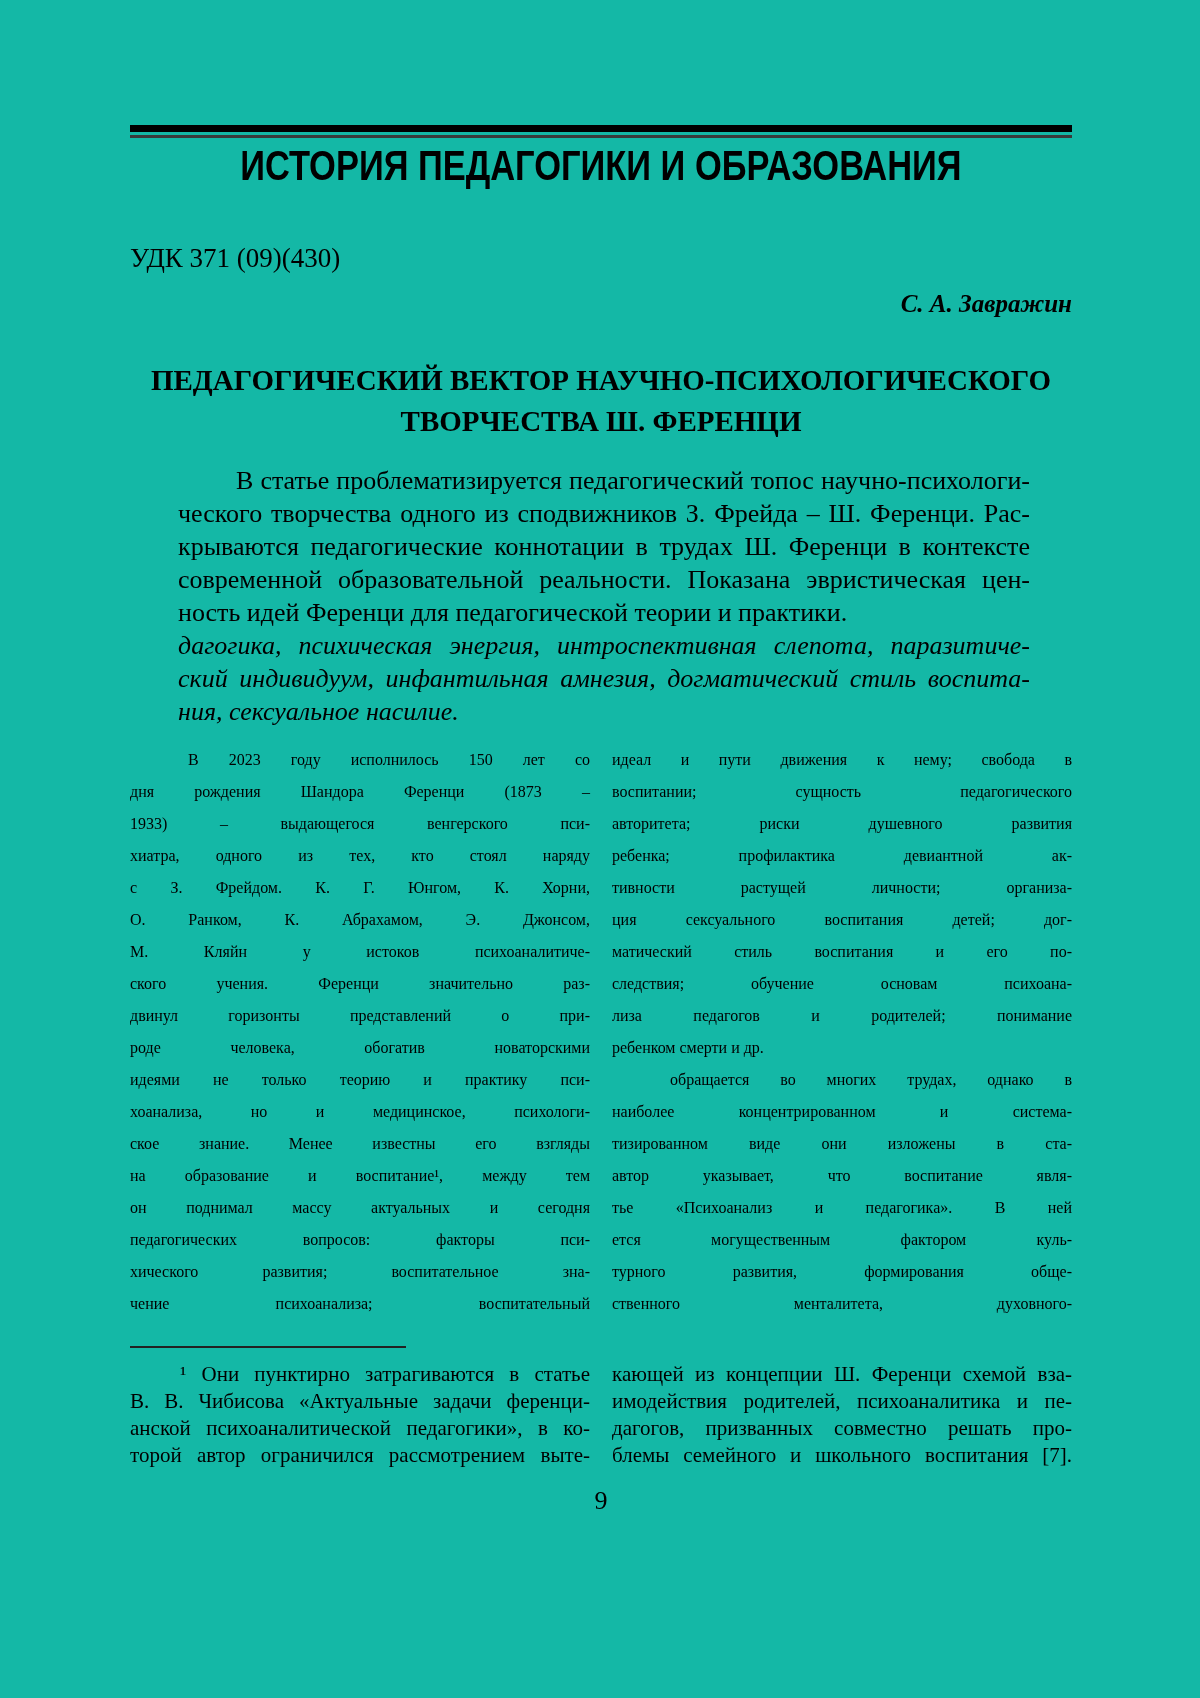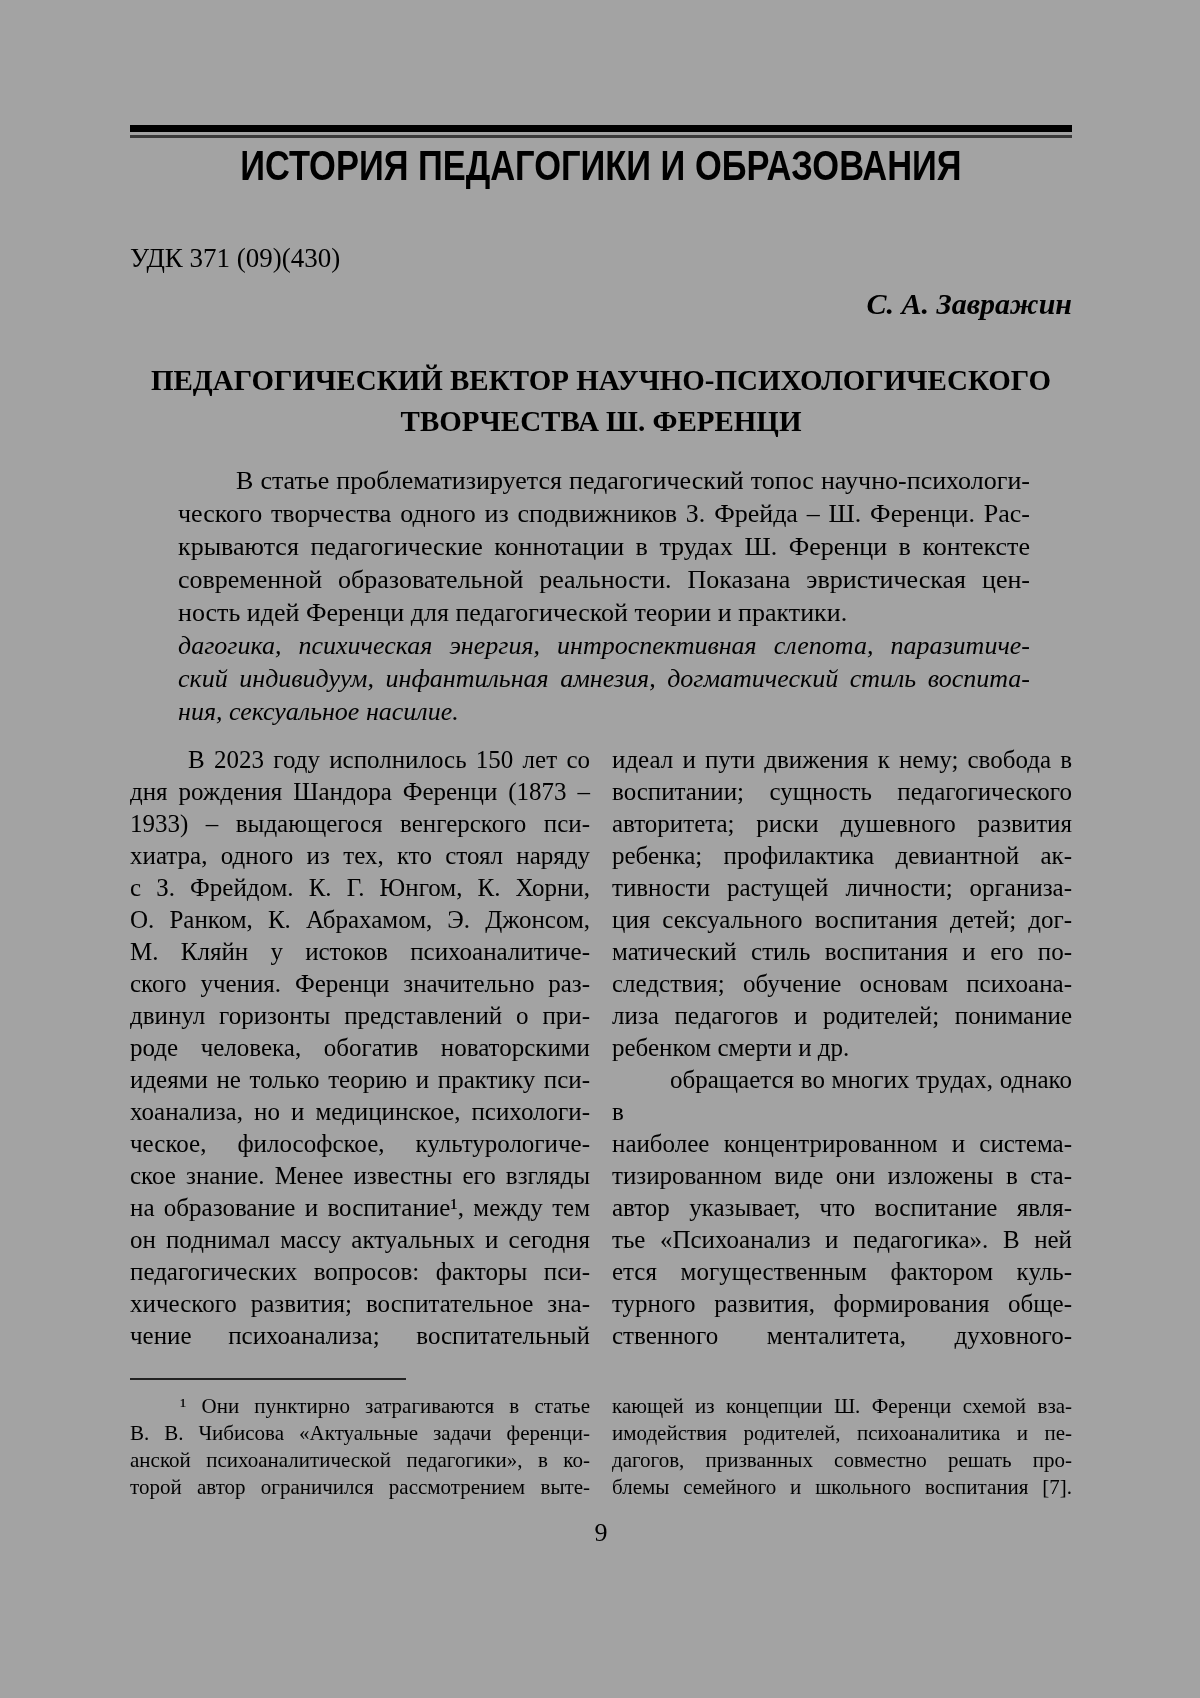--- a/index.html
+++ b/index.html
@@ -1,55 +1,55 @@
 <!DOCTYPE html>
 <html><head>
 <meta charset="utf-8">
 <style>
   html,body { margin:0; padding:0; background:#e8e8e8; }
   .page {
-    position:relative; width:1200px; height:1698px; background:#a3a3a3;
+    position:relative; width:1200px; height:1698px; background:#14b8a6;
     margin:0 auto; overflow:hidden; color:#000;
     font-family:"Liberation Serif","DejaVu Serif",serif;
   }
   .content { position:absolute; left:130px; top:0; width:942px; }
 
   
   .rubric-rule { margin-top:125px; height:3px; border-top:7px solid #000; border-bottom:3px solid #3a3a3a; }
 
   
   .rubric { margin-top:4px; text-align:center; }
   .rubric-inner {
     display:inline-block; transform:scaleX(0.82); transform-origin:center;
     font-family:"Liberation Sans","DejaVu Sans",sans-serif;
     font-weight:700; font-size:42px; line-height:48px; white-space:nowrap;
   }
 
   .udc { margin-top:52px; font-size:27px; line-height:32px; }
-  .author { margin-top:14px; text-align:right; font-weight:bold; font-style:italic; font-size:30px; line-height:32px; }
+  .author { margin-top:14px; text-align:right; font-weight:bold; font-style:italic; font-size:25px; line-height:32px; }
 
   .title { margin-top:40px; text-align:center; font-weight:bold; font-size:29px; line-height:41px; }
 
   .abstract { margin-top:22px; padding-right:42px; }
   .aline {
     font-size:26px; line-height:33px;
     text-align:justify; text-align-last:justify;margin-left:48px;
   }
   .abstract .aline:first-child { text-indent:58px; }
   .abstract .aline:last-child { text-align-last:left; }
 
   .keywords { padding-right:42px; font-style:italic; }
   .keywords .kfirst { text-indent:58px; }
   .kwrap .aline:last-child { text-align-last:left; }
 
   .columns { display:flex; gap:22px; }
   .columns.body { margin-top:16px; }
   .col { width:460px; }
   .bline {
-    font-size:25px; line-height:32px;
+    font-size:16px; line-height:32px;
     text-align:justify; text-align-last:justify;
   }
   .col-left .bline:first-child { text-indent:58px; }
   .col-right .bline:nth-child(10) { text-align-last:left; }
   .col-right .bline:nth-child(11) { text-indent:58px; }
 
   .footrule { margin-top:26px; width:276px; border-top:2px solid #222; }
   .columns.foot { margin-top:13px; }
   .fline {
     font-size:21px; line-height:27px;
@@ -103,21 +103,20 @@
           <div class="bline">1933) – выдающегося венгерского пси-</div>
           <div class="bline">хиатра, одного из тех, кто стоял наряду</div>
           <div class="bline">с З. Фрейдом. К. Г. Юнгом, К. Хорни,</div>
           <div class="bline">О. Ранком, К. Абрахамом, Э. Джонсом,</div>
           <div class="bline">М. Кляйн у истоков психоаналитиче-</div>
           <div class="bline">ского учения. Ференци значительно раз-</div>
           <div class="bline">двинул горизонты представлений о при-</div>
           <div class="bline">роде человека, обогатив новаторскими</div>
           <div class="bline">идеями не только теорию и практику пси-</div>
           <div class="bline">хоанализа, но и медицинское, психологи-</div>
-          <div class="bline">ческое, философское, культурологиче-</div>
           <div class="bline">ское знание. Менее известны его взгляды</div>
           <div class="bline">на образование и воспитание¹, между тем</div>
           <div class="bline">он поднимал массу актуальных и сегодня</div>
           <div class="bline">педагогических вопросов: факторы пси-</div>
           <div class="bline">хического развития; воспитательное зна-</div>
           <div class="bline">чение психоанализа; воспитательный</div>
         </div>
       <div class="col col-right">
           <div class="bline">идеал и пути движения к нему; свобода в</div>
           <div class="bline">воспитании; сущность педагогического</div>

